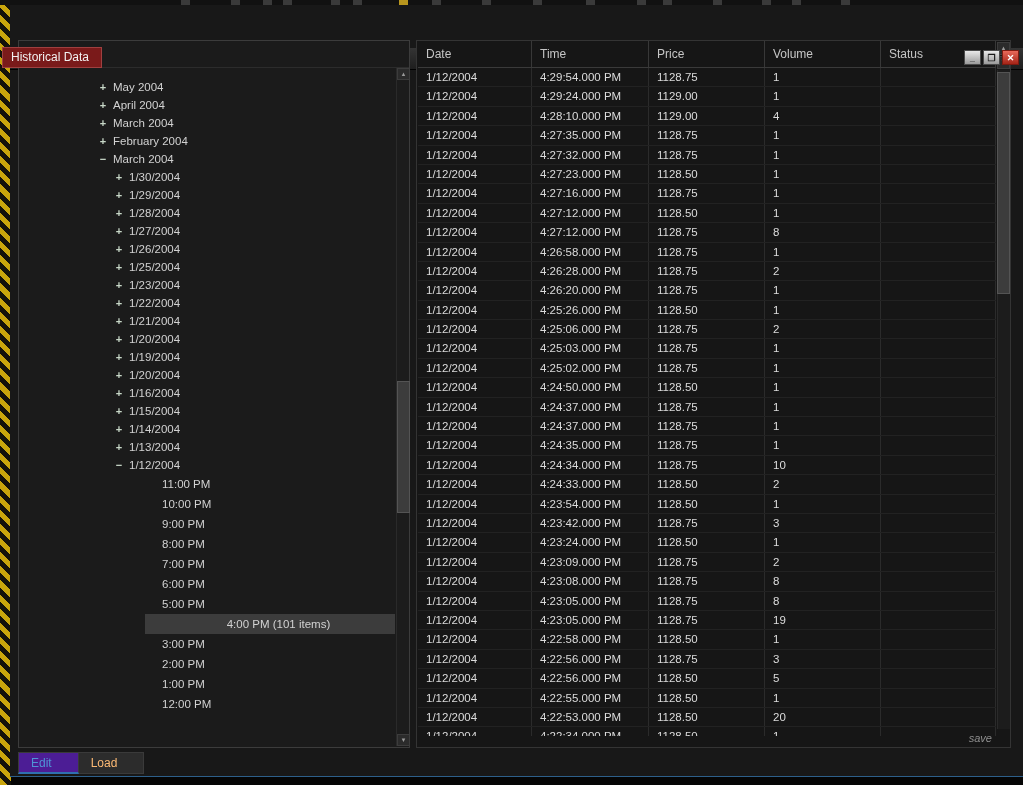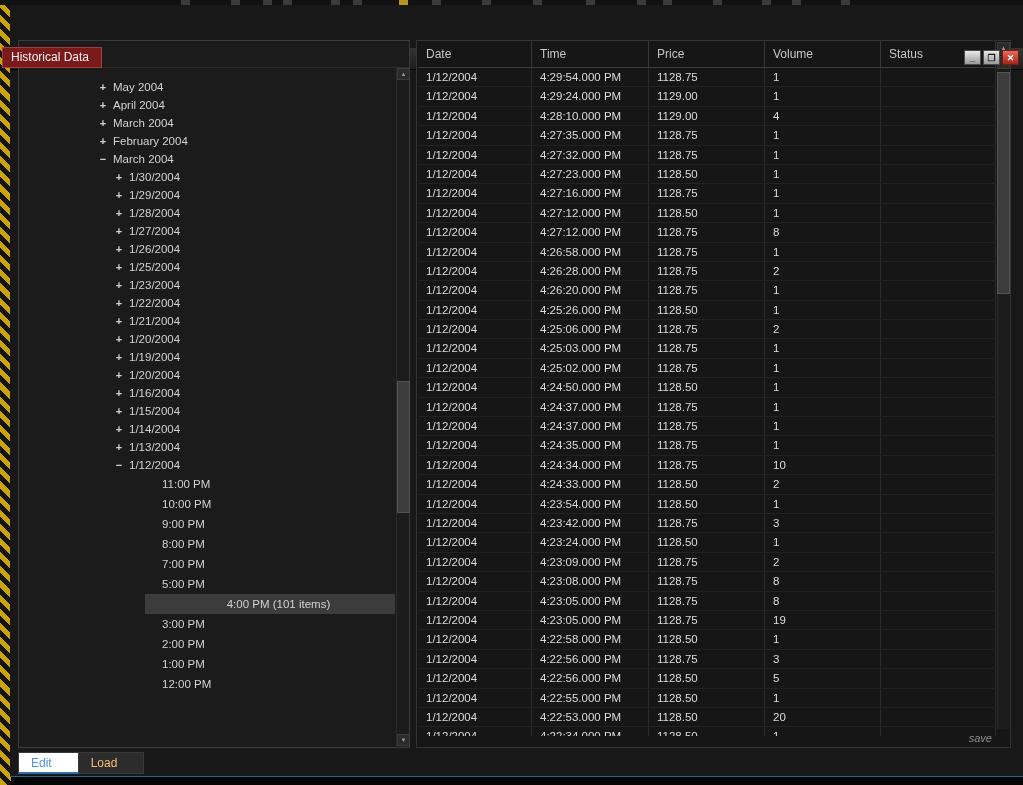--- a/index.html
+++ b/index.html
@@ -70,21 +70,21 @@
                  color:#9a9a9a; font-size:6px; line-height:11px; text-align:center; }
   .tbl-sb-track { position:absolute; right:0; top:29px; bottom:18px; width:13px; background:#1c1c1c; border-left:1px solid #2a2a2a; }
   .tbl-sb-track .sb-thumb { top:2px; height:222px; left:-1px; }
   .save-label { position:absolute; right:18px; bottom:3px; color:#8f8f8f; font-size:11px; font-style:italic; }
 
   
   .footer-tabs { position:absolute; left:8px; top:747px; height:22px; display:flex; }
   .ftab { height:22px; padding:0 26px 0 12px; font-size:12px; line-height:21px; color:#fdba74;
           background:#2c2c2c; border:1px solid #3a3a3a; border-left:none; cursor:default; }
   .ftab:first-child { border-left:1px solid #3a3a3a; }
-  .ftab.active { background:#ffffff; color:#4f94d6; border-bottom:2px solid #2f6fb0; }
+  .ftab.active { background:#4c1d95; color:#4f94d6; border-bottom:2px solid #2f6fb0; }
 </style>
 </head>
 <body>
 
 <div class="screen">
 
   <div class="top-strip">
     <div class="frag" style="left:181px"></div>
     <div class="frag" style="left:231px"></div>
     <div class="frag" style="left:263px"></div>
@@ -217,20 +217,23 @@
           <div class="tree-row lvl3">
             <span class="tree-label">9:00 PM</span>
           </div>
           <div class="tree-row lvl3">
             <span class="tree-label">8:00 PM</span>
           </div>
           <div class="tree-row lvl3">
             <span class="tree-label">7:00 PM</span>
           </div>
           <div class="tree-row lvl3">
+            <span class="tree-label">6:00 PM</span>
+          </div>
+          <div class="tree-row lvl3">
             <span class="tree-label">5:00 PM</span>
           </div>
           <div class="tree-row lvl3 selected">
             <span class="tree-label">4:00 PM (101 items)</span>
           </div>
           <div class="tree-row lvl3">
             <span class="tree-label">3:00 PM</span>
           </div>
           <div class="tree-row lvl3">
             <span class="tree-label">2:00 PM</span>

